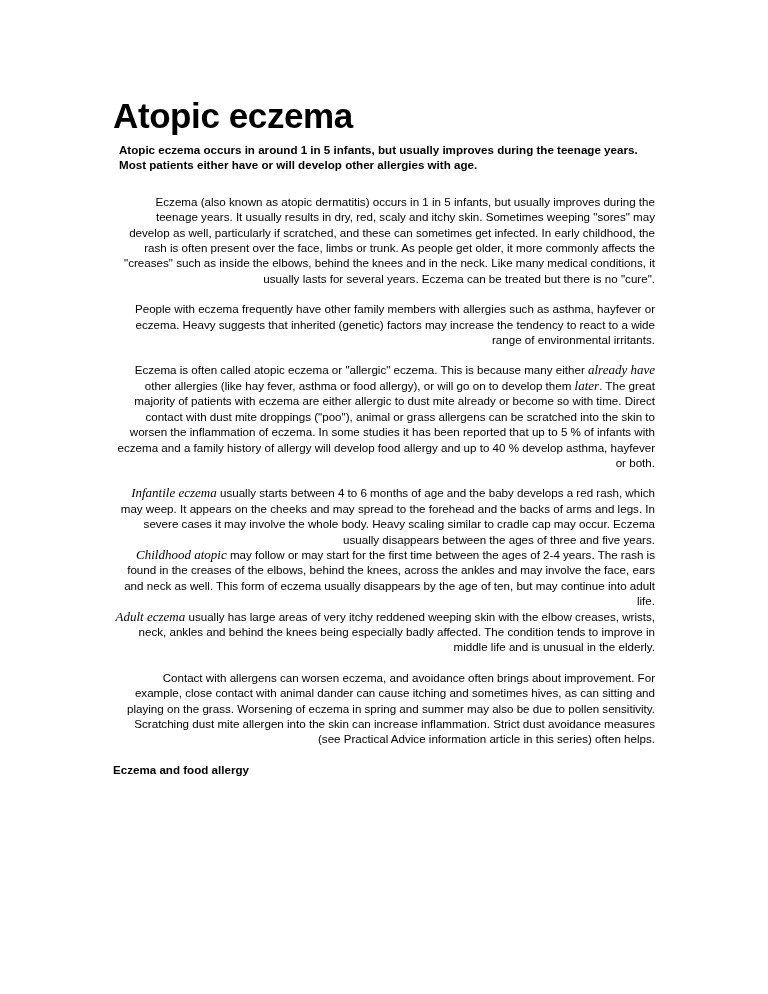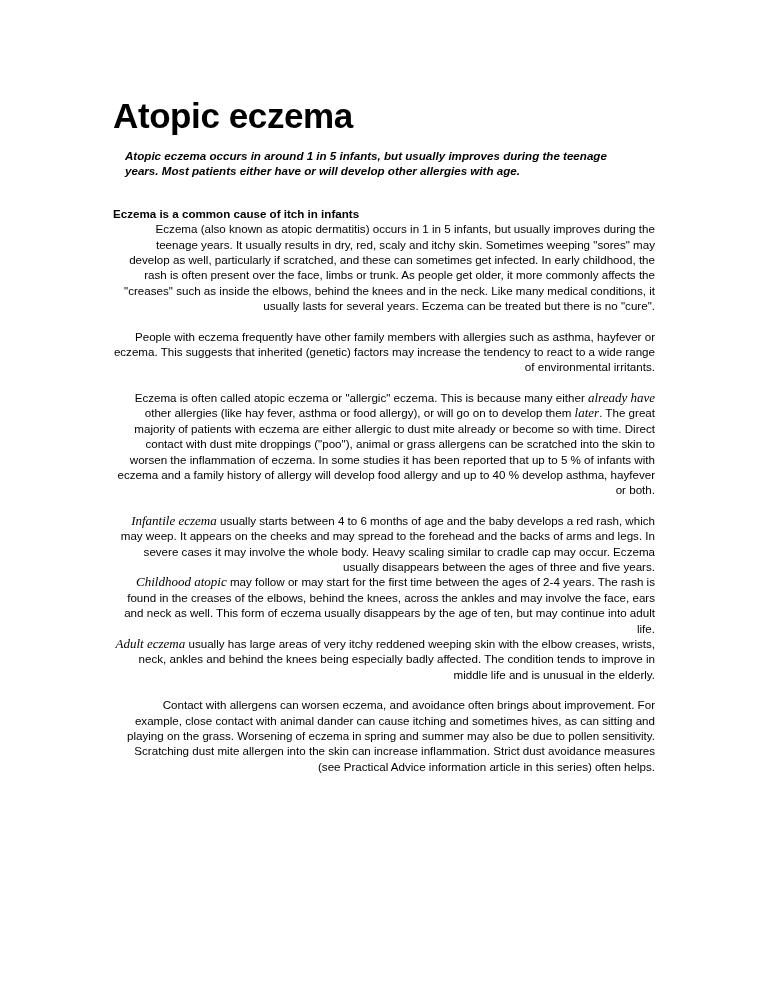--- a/index.html
+++ b/index.html
@@ -29,24 +29,23 @@
     font-weight: bold;
     line-height: 40px;
     letter-spacing: -0.4px;
     margin: 0 0 4px 0;
     padding: 0;
   }
   .lead {
     font-size: 11.6px;
     font-weight: bold;
     line-height: 15.4px;
-    margin: 12px;
+    margin: 6px;
     padding: 0;
     max-width: 545px;
-    font-style: italic;
   }
   .spacer {
     height: 15px;
   }
   .sec-heading {
     font-size: 11.6px;
     font-weight: bold;
     line-height: 15.4px;
     margin: 0;
     padding: 0;
@@ -75,28 +74,27 @@
 
 <div class="page">
 
   <h1 class="doc-title">Atopic eczema</h1>
 
   <p class="lead">Atopic eczema occurs in around 1 in 5 infants, but usually improves during the teenage years. Most patients either have or will develop other allergies with age.</p>
 
   <div class="spacer"></div>
 
   <div class="block">
-    <div class="sec-heading">Eczema is a common cause of itch in infants</div>
     <p class="body-text">Eczema (also known as atopic dermatitis) occurs in 1 in 5 infants, but usually improves during the teenage years. It usually results in dry, red, scaly and itchy skin. Sometimes weeping "sores" may develop as well, particularly if scratched, and these can sometimes get infected. In early childhood, the rash is often present over the face, limbs or trunk. As people get older, it more commonly affects the "creases" such as inside the elbows, behind the knees and in the neck. Like many medical conditions, it usually lasts for several years. Eczema can be treated but there is no "cure".</p>
   </div>
 
   <div class="spacer"></div>
 
   <div class="block">
-    <p class="body-text">People with eczema frequently have other family members with allergies such as asthma, hayfever or eczema. This suggests that inherited (genetic) factors may increase the tendency to react to a wide range of environmental irritants.</p>
+    <p class="body-text">People with eczema frequently have other family members with allergies such as asthma, hayfever or eczema. Heavy suggests that inherited (genetic) factors may increase the tendency to react to a wide range of environmental irritants.</p>
   </div>
 
   <div class="spacer"></div>
 
   <div class="block">
     <p class="body-text"><span>Eczema is often called atopic eczema or "allergic" eczema. This is because many either </span><span class="it">already have</span><span> other allergies (like hay fever, asthma or food allergy), or will go on to develop them </span><span class="it">later</span><span>. The great majority of patients with eczema are either allergic to dust mite already or become so with time. Direct contact with dust mite droppings ("poo"), animal or grass allergens can be scratched into the skin to worsen the inflammation of eczema. In some studies it has been reported that up to 5 % of infants with eczema and a family history of allergy will develop food allergy and up to 40 % develop asthma, hayfever or both.</span></p>
   </div>
 
   <div class="spacer"></div>
 
@@ -107,14 +105,17 @@
   </div>
 
   <div class="spacer"></div>
 
   <div class="block">
     <p class="body-text">Contact with allergens can worsen eczema, and avoidance often brings about improvement. For example, close contact with animal dander can cause itching and sometimes hives, as can sitting and playing on the grass. Worsening of eczema in spring and summer may also be due to pollen sensitivity. Scratching dust mite allergen into the skin can increase inflammation. Strict dust avoidance measures (see Practical Advice information article in this series) often helps.</p>
   </div>
 
   <div class="spacer"></div>
 
+  <div class="block">
+    <div class="sec-heading">Eczema and food allergy</div>
+  </div>
 
 </div>
 
 </body></html>

